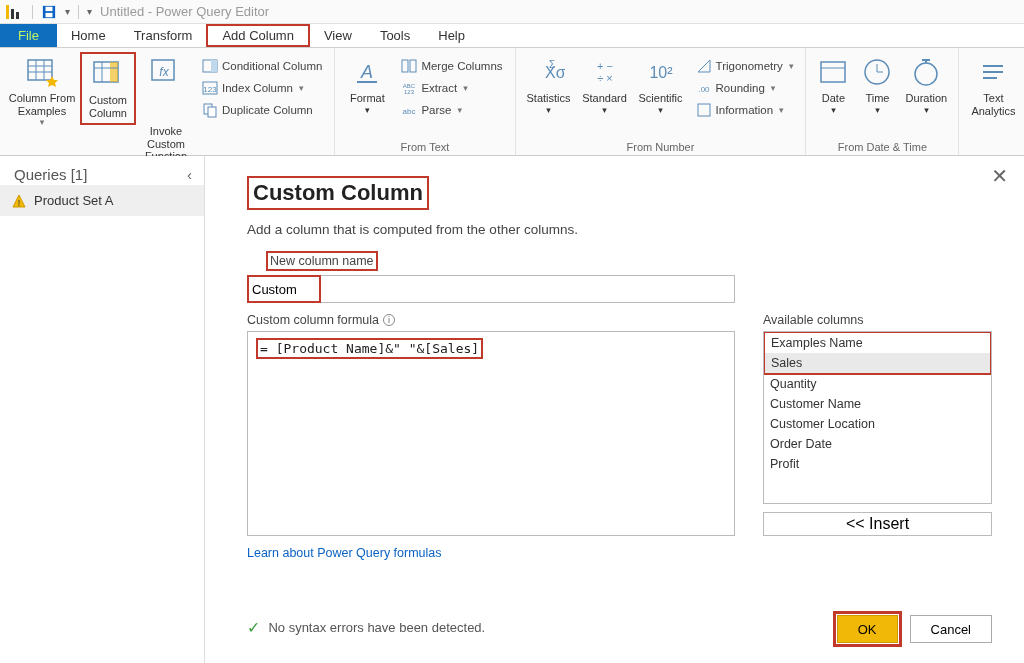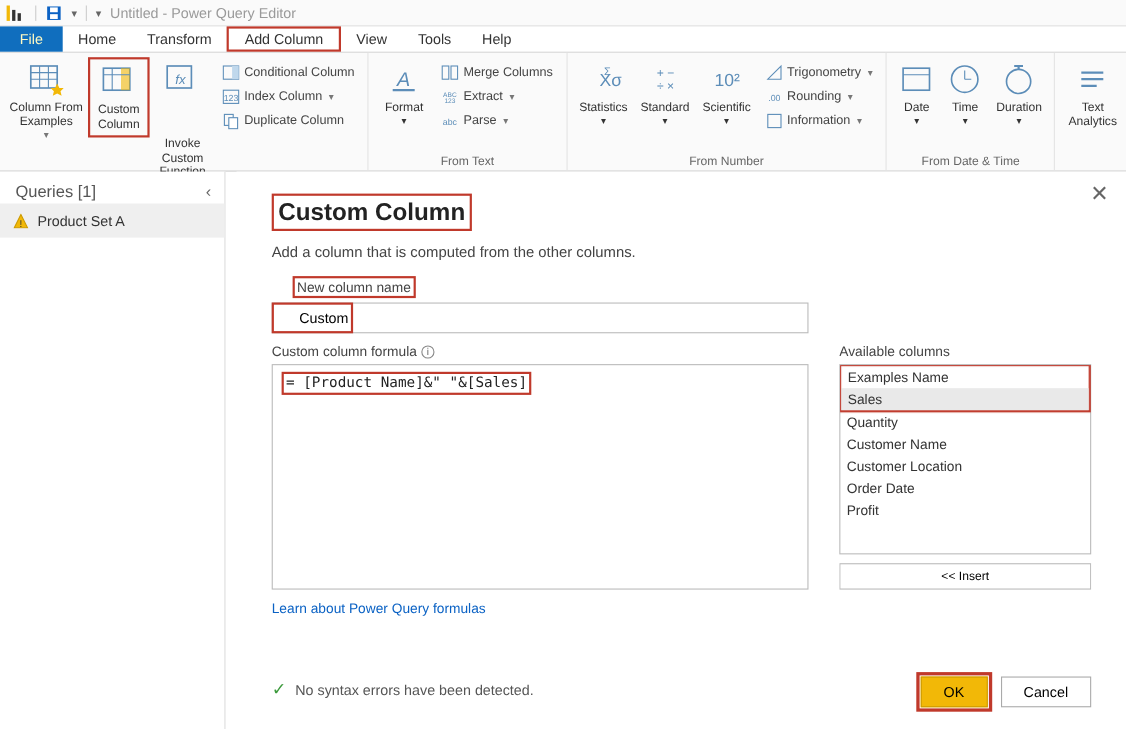--- a/index.html
+++ b/index.html
@@ -10,21 +10,21 @@
   .titlebar .icon { width: 16px; height: 16px; margin-right: 4px; display:flex; align-items:center; justify-content:center;}
   .titlebar .qat { display: flex; align-items: center; gap: 4px;}
   .titlebar .diskicon svg { width:14px; height:14px; }
   .titlebar .divider { width:1px; height:14px; background:#ccc; margin:0 4px;}
   .titlebar .dd { font-size:10px; color:#666;}
   .titlebar .wintitle { margin-left: 8px; color:#9a9a9a; font-size:13px;}
 
   
   .tabs { height: 24px; display: flex; align-items: stretch; border-bottom: 1px solid #d0d0d0;}
   .tab { padding: 0 14px; display:flex; align-items:center; font-size:13px; color:#333; cursor:pointer;}
-  .tab.file { background:#106ebe; color:#fef9c3; padding:0 18px;}
+  .tab.file { background:#106ebe; color:#bef264; padding:0 18px;}
   .tab.active { border:2px solid #c0392b; border-bottom:2px solid #c0392b;}
   .hl { border:2px solid #c0392b; }
 
   
   .ribbon { height: 108px; display:flex; background:#fafafa; border-bottom:1px solid #ccc;}
   .group { display:flex; flex-direction:column; justify-content:space-between; padding:4px 6px 2px 6px; border-right:1px solid #e3e3e3;}
   .group .row { display:flex; align-items:flex-start; gap:2px;}
   .group .items-v { display:flex; flex-direction:column; gap:2px;}
   .group .label { text-align:center; font-size:11px; color:#666; padding-top:2px;}
   .bigbtn { display:flex; flex-direction:column; align-items:center; justify-content:flex-start; width:58px; padding:4px 2px; text-align:center; font-size:11px; cursor:pointer; line-height:1.15;}
@@ -43,32 +43,32 @@
   .qitem .warn { width:14px; height:14px; }
 
   
   .dialog { position:absolute; left:215px; top:0; right:0; bottom:0; background:#fff; padding:20px 32px 14px 32px;}
   .dialog .close { position:absolute; top:8px; right:16px; font-size:20px; color:#666; cursor:pointer;}
   .dialog h1 { font-size:22px; font-weight:600; color:#222; display:inline-block; padding:2px 4px;}
   .dialog .sub { margin:12px 0 14px 0; color:#444; font-size:13.5px;}
   .formrow { margin-bottom:10px;}
   .formrow .lbl { font-size:12.5px; color:#444; margin-bottom:4px;}
   .formrow .lbl.inl { display:inline-block; padding:1px 2px;margin-left:19px;}
-  input.txt { width:488px; height:28px; border:1px solid #bbb; padding:0 24px; font-size:13px;}
+  input.txt { width:488px; height:28px; border:1px solid #bbb; padding:0 4px; font-size:13px;}
   .cols { display:flex; gap:28px; align-items:flex-start; margin-top:2px;}
   .formula-lbl { font-size:12.5px; color:#444; margin-bottom:4px; display:flex; align-items:center; gap:4px;}
   .formula-box { width:488px; height:205px; border:1px solid #bbb; background:#fff; padding:6px 8px; font-family:Consolas, monospace; font-size:13px; color:#222; overflow:auto; resize:none;}
   .formula-content { font-family:Consolas, monospace; font-size:13px; display:inline-block; padding:1px 2px;}
   .avail { width:230px;}
   .avail .lbl { font-size:12.5px; color:#444; margin-bottom:4px;}
   .avail-list { border:1px solid #bbb; height:173px; overflow-y:scroll; font-size:12.5px;}
   .avail-list .it { padding:3px 6px; cursor:pointer;}
   .avail-list .it.sel { background:#e9e9e9;}
   .avail-list .hl-box { border:2px solid #c0392b; margin:-1px;}
-  .insert-btn { margin-top:8px; width:100%; height:24px; border:1px solid #bbb; background:#fff; font-size:11px; cursor:pointer;}
+  .insert-btn { margin-top:8px; width:100%; height:24px; border:1px solid #bbb; background:#fff; font-size:16px; cursor:pointer;}
   .learn { margin-top:10px; color:#0b62c4; font-size:12.5px; cursor:pointer;}
   .status { position:absolute; bottom:26px; left:32px; display:flex; align-items:center; gap:8px; color:#555; font-size:13px;}
   .status .chk { color:#3c9a3c; font-size:16px;}
   .dlg-btns { position:absolute; bottom:20px; right:32px; display:flex; gap:12px;}
   .btn { height:28px; padding:0 20px; border:1px solid #aaa; background:#fff; font-size:13px; cursor:pointer;}
   .btn.ok { background:#f2b807; border:1px solid #cc9a00;}
   .btn.ok.hl-b { outline:3px solid #c0392b; outline-offset:1px;}
   .info-ico { width:12px; height:12px; border:1px solid #888; border-radius:50%; font-size:9px; display:flex; align-items:center; justify-content:center; color:#666;}
 
 </style>

